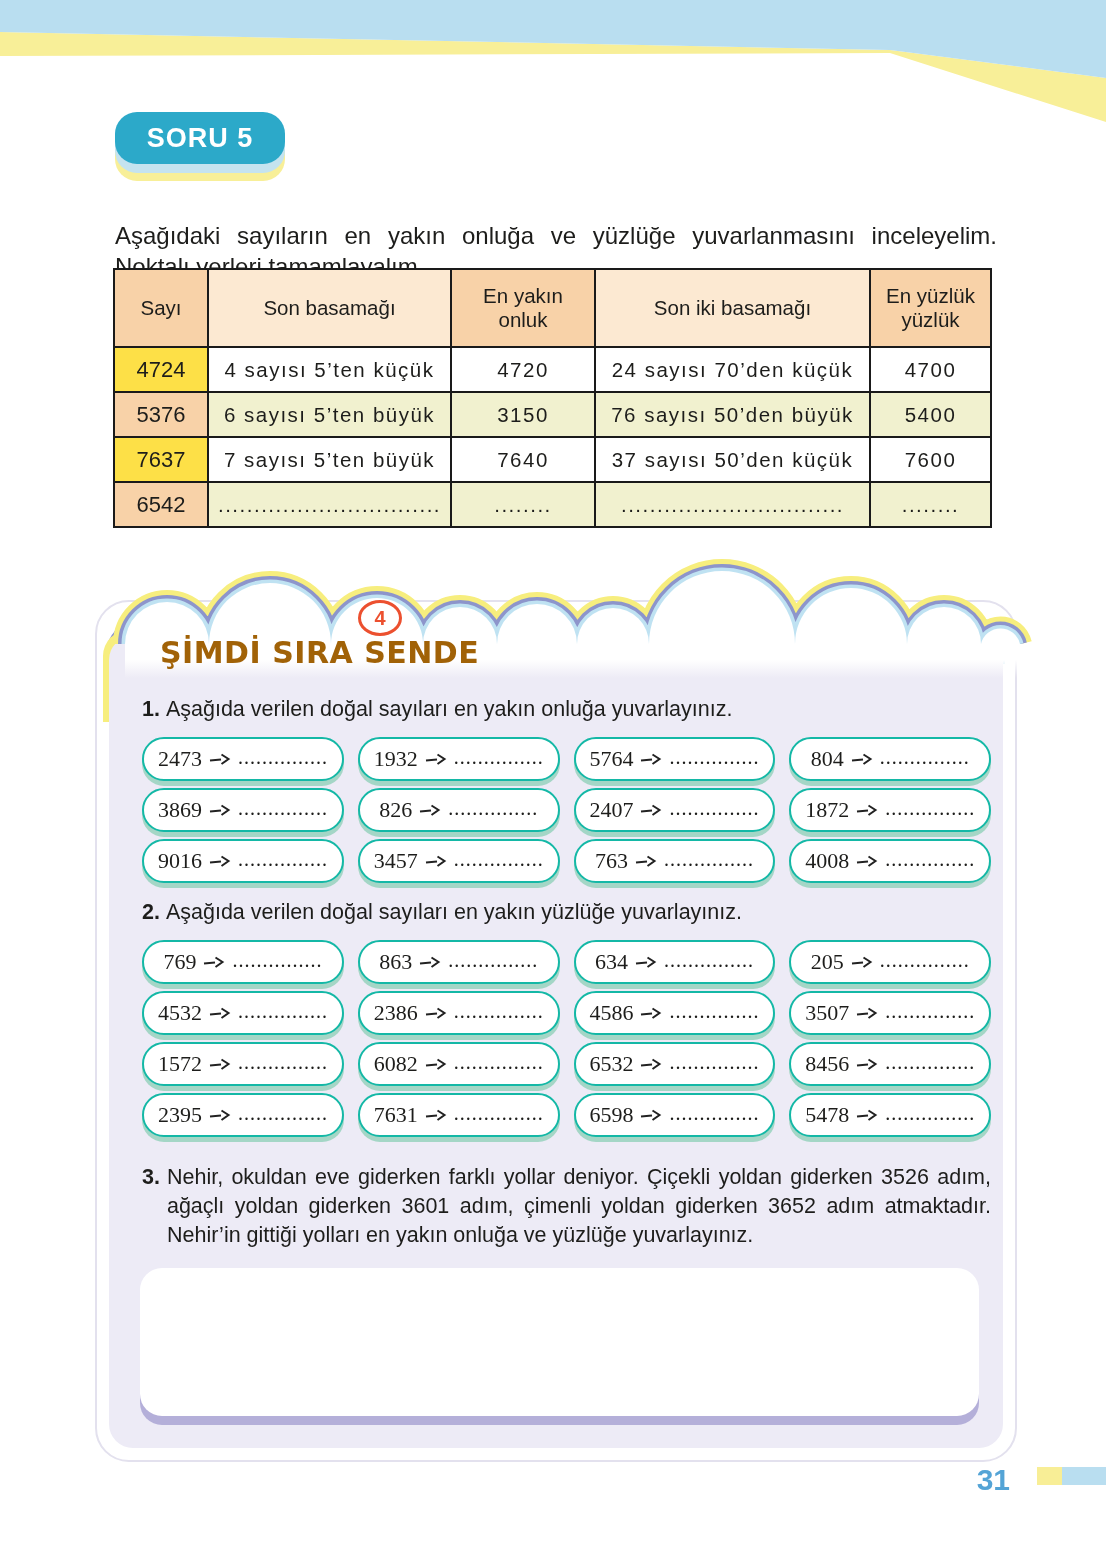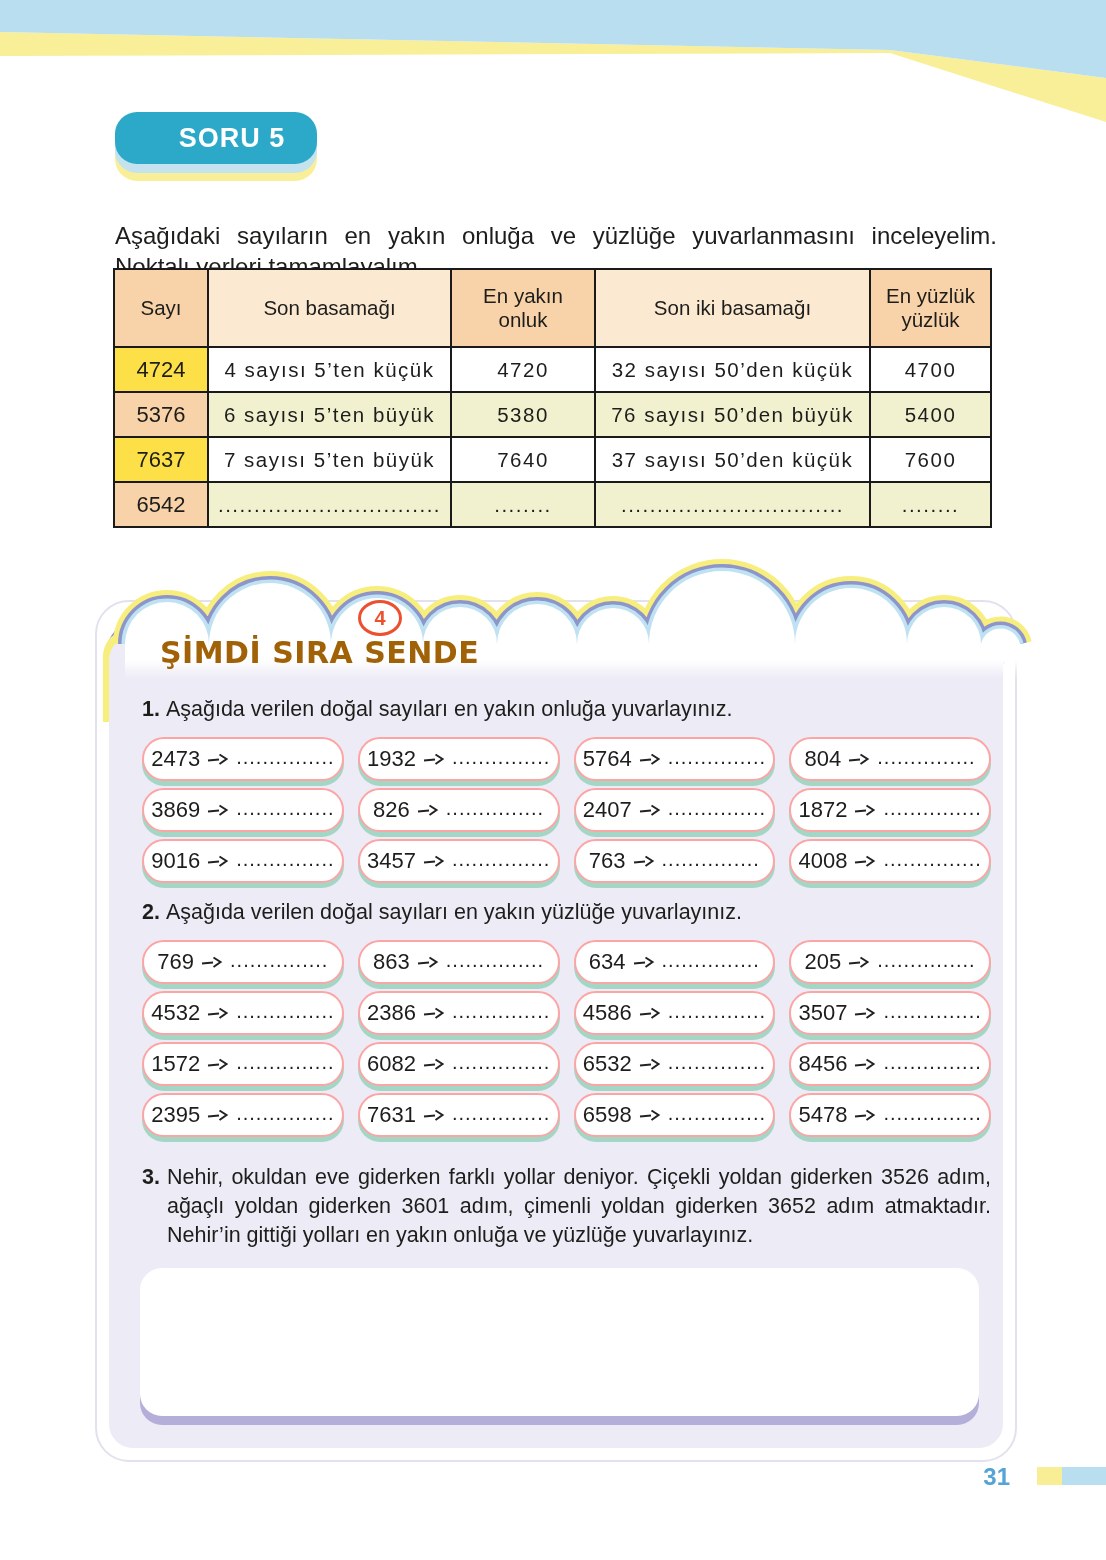--- a/index.html
+++ b/index.html
@@ -8,21 +8,21 @@
   
   .top-decor{position:absolute;top:0;left:0;width:1106px;height:140px;}
   .band-yellow{position:absolute;top:0;left:0;width:1106px;height:140px;background:#f8ef98;
      clip-path:polygon(0 32px,890px 50px,1106px 78px,1106px 122px,890px 53px,0 56px);}
   .band-blue{position:absolute;top:0;left:0;width:1106px;height:140px;background:#b9def0;
      clip-path:polygon(0 0,1106px 0,1106px 78px,890px 50px,0 32px);}
   
   .soru-badge{position:absolute;left:115px;top:112px;width:170px;height:52px;background:#2ca9c9;
      border-radius:22px;display:flex;align-items:center;justify-content:center;
      color:#fff;font-weight:800;font-size:27px;letter-spacing:1px;
-     box-shadow:0 9px 0 #c5e3ef,0 17px 0 #f8ef98;padding-left:32px;}
+     box-shadow:0 9px 0 #c5e3ef,0 17px 0 #f8ef98;}
   
   .intro{position:absolute;left:115px;top:196px;width:882px;font-size:24px;line-height:31px;
      text-align:justify;}
   
   table.round-table{position:absolute;left:113px;top:268px;border-collapse:collapse;}
   .round-table th,.round-table td{border:2px solid #1a1a1a;text-align:center;vertical-align:middle;padding:0 4px;}
   .round-table th{height:76px;font-size:20.5px;font-weight:normal;}
   .round-table td{height:43px;font-size:20.5px;}
   .round-table th:nth-child(odd){background:#f8d2a8;}
   .round-table th:nth-child(even){background:#fce9d2;}
@@ -42,32 +42,32 @@
   .cloud-svg{position:absolute;left:20px;top:-36px;width:905px;height:115px;overflow:visible;}
   .section-title{position:absolute;left:63px;top:33px;font-size:30px;font-weight:bold;
      letter-spacing:.5px;color:#a16207;font-family:"DejaVu Sans","Liberation Sans",sans-serif;}
   .section-num{position:absolute;left:261px;top:-2px;width:38px;height:30px;border:3px solid #ec502f;
      border-radius:50%;background:#fff;color:#ec502f;font-weight:bold;font-size:20px;
      display:flex;align-items:center;justify-content:center;}
   .content{position:absolute;top:34px;left:12px;right:12px;bottom:12px;padding:58px 12px 0 33px;box-sizing:border-box;}
   .ex-label{font-size:21.5px;line-height:30px;}
   .ex-label b{font-weight:bold;margin-right:6px;}
   .pill-grid{display:grid;grid-template-columns:repeat(4,1fr);gap:7px 14px;margin-top:13px;}
-  .pill{height:40px;background:#fff;border:2px solid #fca5a5;border-radius:22px;
+  .pill{height:40px;background:#fff;border:2px solid #14b8a6;border-radius:22px;
      box-shadow:0 5px 0 #a4d6c6;display:flex;align-items:center;justify-content:center;gap:7px;
-     font-size:22px;}
+     font-size:22px;font-family:Liberation Serif, serif;}
   .pill .dots{font-size:20px;letter-spacing:1px;transform:translateY(-2px);}
   .ex2-label{margin-top:14px;}
   .ex3{margin-top:26px;font-size:21.5px;line-height:29px;text-align:justify;display:flex;}
   .ex3 b{margin-right:7px;}
   .answer-box{margin:18px 12px 0 -2px;height:148px;background:#fff;border-radius:22px;
      box-shadow:0 9px 0 #b4afd9;}
   
   .page-number{position:absolute;left:970px;top:1463px;width:40px;text-align:right;
-     color:#54a4d6;font-weight:bold;font-size:24px;}
+     color:#54a4d6;font-weight:bold;font-size:30px;}
   .footer-sq-yellow{position:absolute;left:1037px;top:1467px;width:25px;height:18px;background:#f8ee96;}
   .footer-sq-blue{position:absolute;left:1062px;top:1467px;width:44px;height:18px;background:#b9def0;}
 </style>
 </head>
 <body>
 
 <div class="page">
 
   <div class="top-decor">
     <div class="band-yellow"></div>
@@ -102,28 +102,28 @@
           <th>En yüzlük yüzlük</th>
 
       </tr>
     </thead>
     <tbody>
 
         <tr>
           <td>4724</td>
           <td class="dots">4 sayısı 5’ten küçük</td>
           <td class="dots">4720</td>
-          <td class="dots">32 sayısı 50’den küçük</td>
+          <td class="dots">24 sayısı 70’den küçük</td>
           <td class="dots">4700</td>
         </tr>
 
         <tr>
           <td>5376</td>
           <td class="dots">6 sayısı 5’ten büyük</td>
-          <td class="dots">5380</td>
+          <td class="dots">3150</td>
           <td class="dots">76 sayısı 50’den büyük</td>
           <td class="dots">5400</td>
         </tr>
 
         <tr>
           <td>7637</td>
           <td class="dots">7 sayısı 5’ten büyük</td>
           <td class="dots">7640</td>
           <td class="dots">37 sayısı 50’den küçük</td>
           <td class="dots">7600</td>

